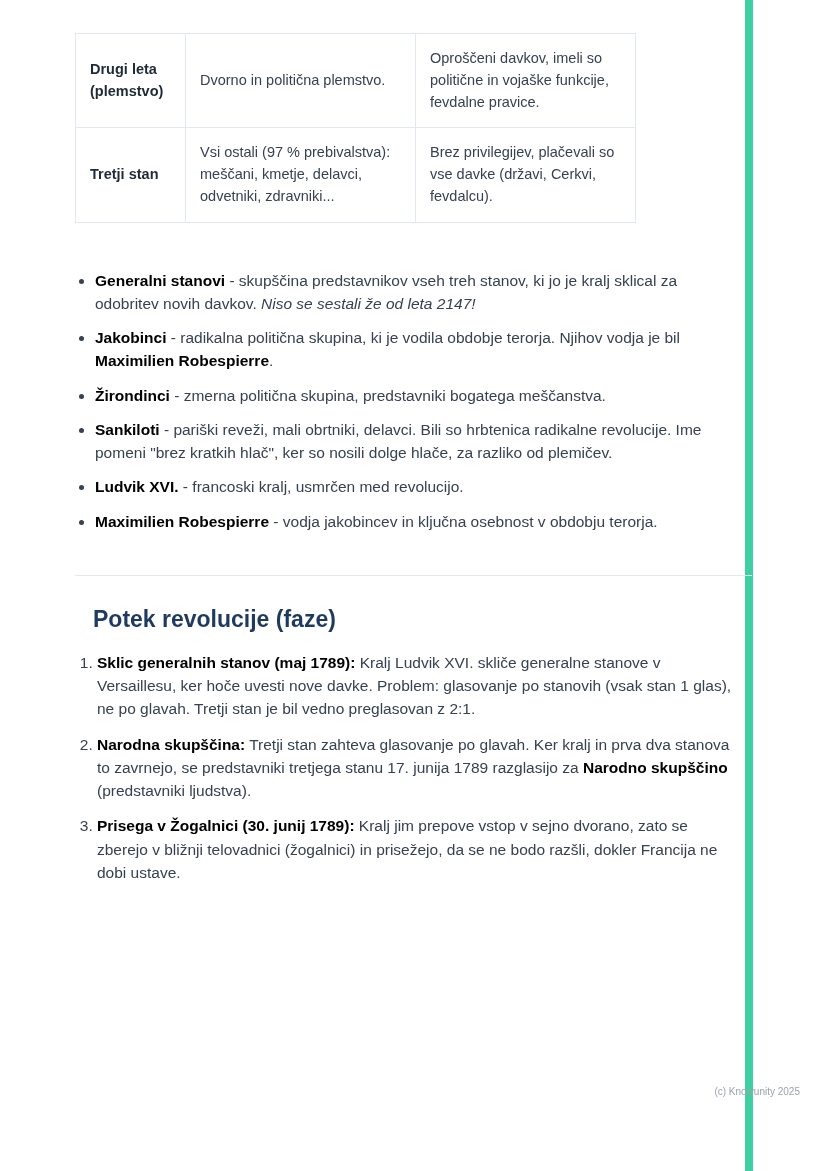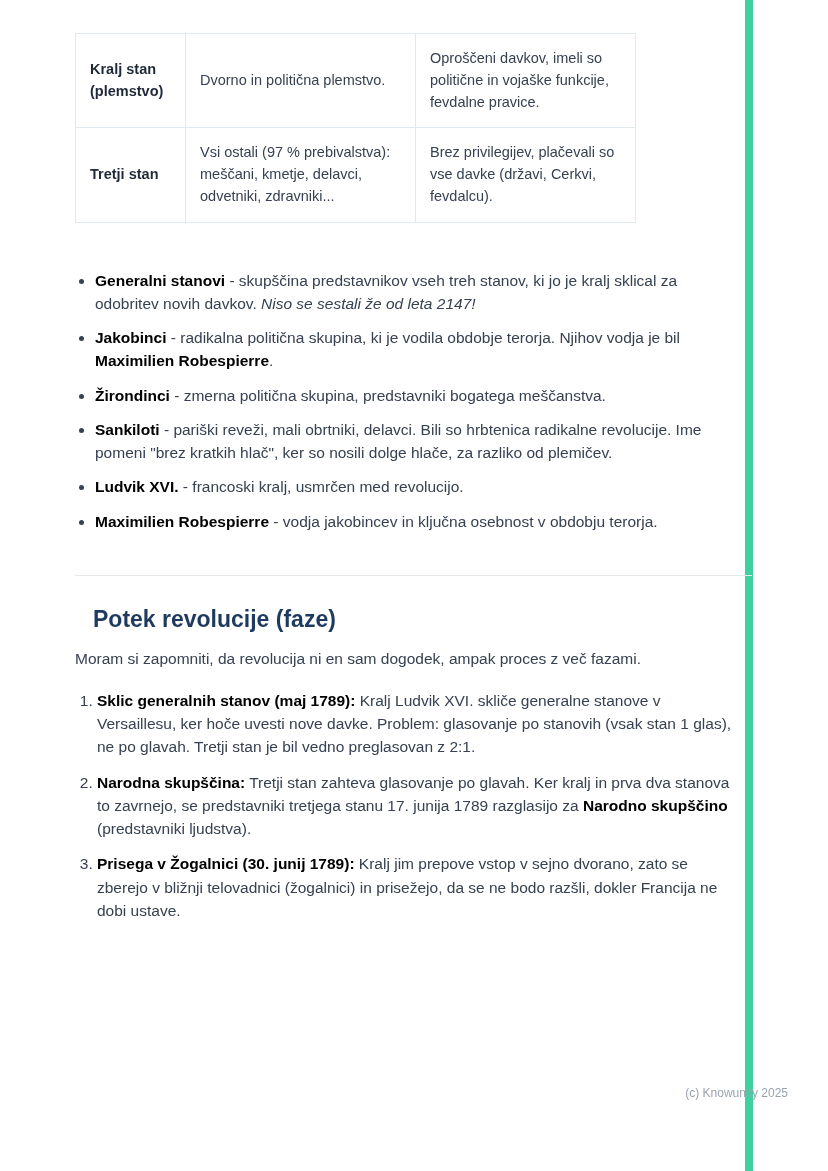--- a/index.html
+++ b/index.html
@@ -99,42 +99,42 @@
     width: 662px;
     font-size: 15.5px;
     line-height: 1.5;
     list-style: decimal outside;
   }
   ol.steps li { margin-bottom: 12px; }
 
   .footer-copyright {
     position: absolute;
     top: 1086px;
-    right: 40px;
-    font-size: 12px;
+    right: 28px;
+    font-size: 10px;
     color: #9aa3ad;
     z-index: 3;
   }
 </style>
 </head>
 <body>
 
 <div class="accent-stripe"></div>
 
 <div class="content">
 
   <table class="estates">
     <colgroup>
       <col class="c1">
         <col class="c2">
         <col class="c3">
     </colgroup>
     <tbody>
       <tr>
-        <td class="term">Kralj stan (plemstvo)</td>
+        <td class="term">Drugi leta (plemstvo)</td>
         <td>Dvorno in politična plemstvo.</td>
         <td>Oproščeni davkov, imeli so politične in vojaške funkcije, fevdalne pravice.</td>
       </tr>
       <tr>
         <td class="term">Tretji stan</td>
         <td>Vsi ostali (97 % prebivalstva): meščani, kmetje, delavci, odvetniki, zdravniki...</td>
         <td>Brez privilegijev, plačevali so vse davke (državi, Cerkvi, fevdalcu).</td>
       </tr>
     </tbody>
   </table>
@@ -145,21 +145,20 @@
     <li><strong>Žirondinci</strong><span> - zmerna politična skupina, predstavniki bogatega meščanstva.</span></li>
     <li><strong>Sankiloti</strong><span> - pariški reveži, mali obrtniki, delavci. Bili so hrbtenica radikalne revolucije. Ime pomeni "brez kratkih hlač", ker so nosili dolge hlače, za razliko od plemičev.</span></li>
     <li><strong>Ludvik XVI.</strong><span> - francoski kralj, usmrčen med revolucijo.</span></li>
     <li><strong>Maximilien Robespierre</strong><span> - vodja jakobincev in ključna osebnost v obdobju terorja.</span></li>
   </ul>
 
   <hr class="divider">
 
   <h2 class="section-title">Potek revolucije (faze)</h2>
 
-  <p class="intro">Moram si zapomniti, da revolucija ni en sam dogodek, ampak proces z več fazami.</p>
 
 
   <ol class="steps">
     <li><strong>Sklic generalnih stanov (maj 1789):</strong><span> Kralj Ludvik XVI. skliče generalne stanove v Versaillesu, ker hoče uvesti nove davke. Problem: glasovanje po stanovih (vsak stan 1 glas), ne po glavah. Tretji stan je bil vedno preglasovan z 2:1.</span></li>
     <li><strong>Narodna skupščina:</strong><span> Tretji stan zahteva glasovanje po glavah. Ker kralj in prva dva stanova to zavrnejo, se predstavniki tretjega stanu 17. junija 1789 razglasijo za </span><strong>Narodno skupščino</strong><span> (predstavniki ljudstva).</span></li>
     <li><strong>Prisega v Žogalnici (30. junij 1789):</strong><span> Kralj jim prepove vstop v sejno dvorano, zato se zberejo v bližnji telovadnici (žogalnici) in prisežejo, da se ne bodo razšli, dokler Francija ne dobi ustave.</span></li>
   </ol>
 
 </div>
 

